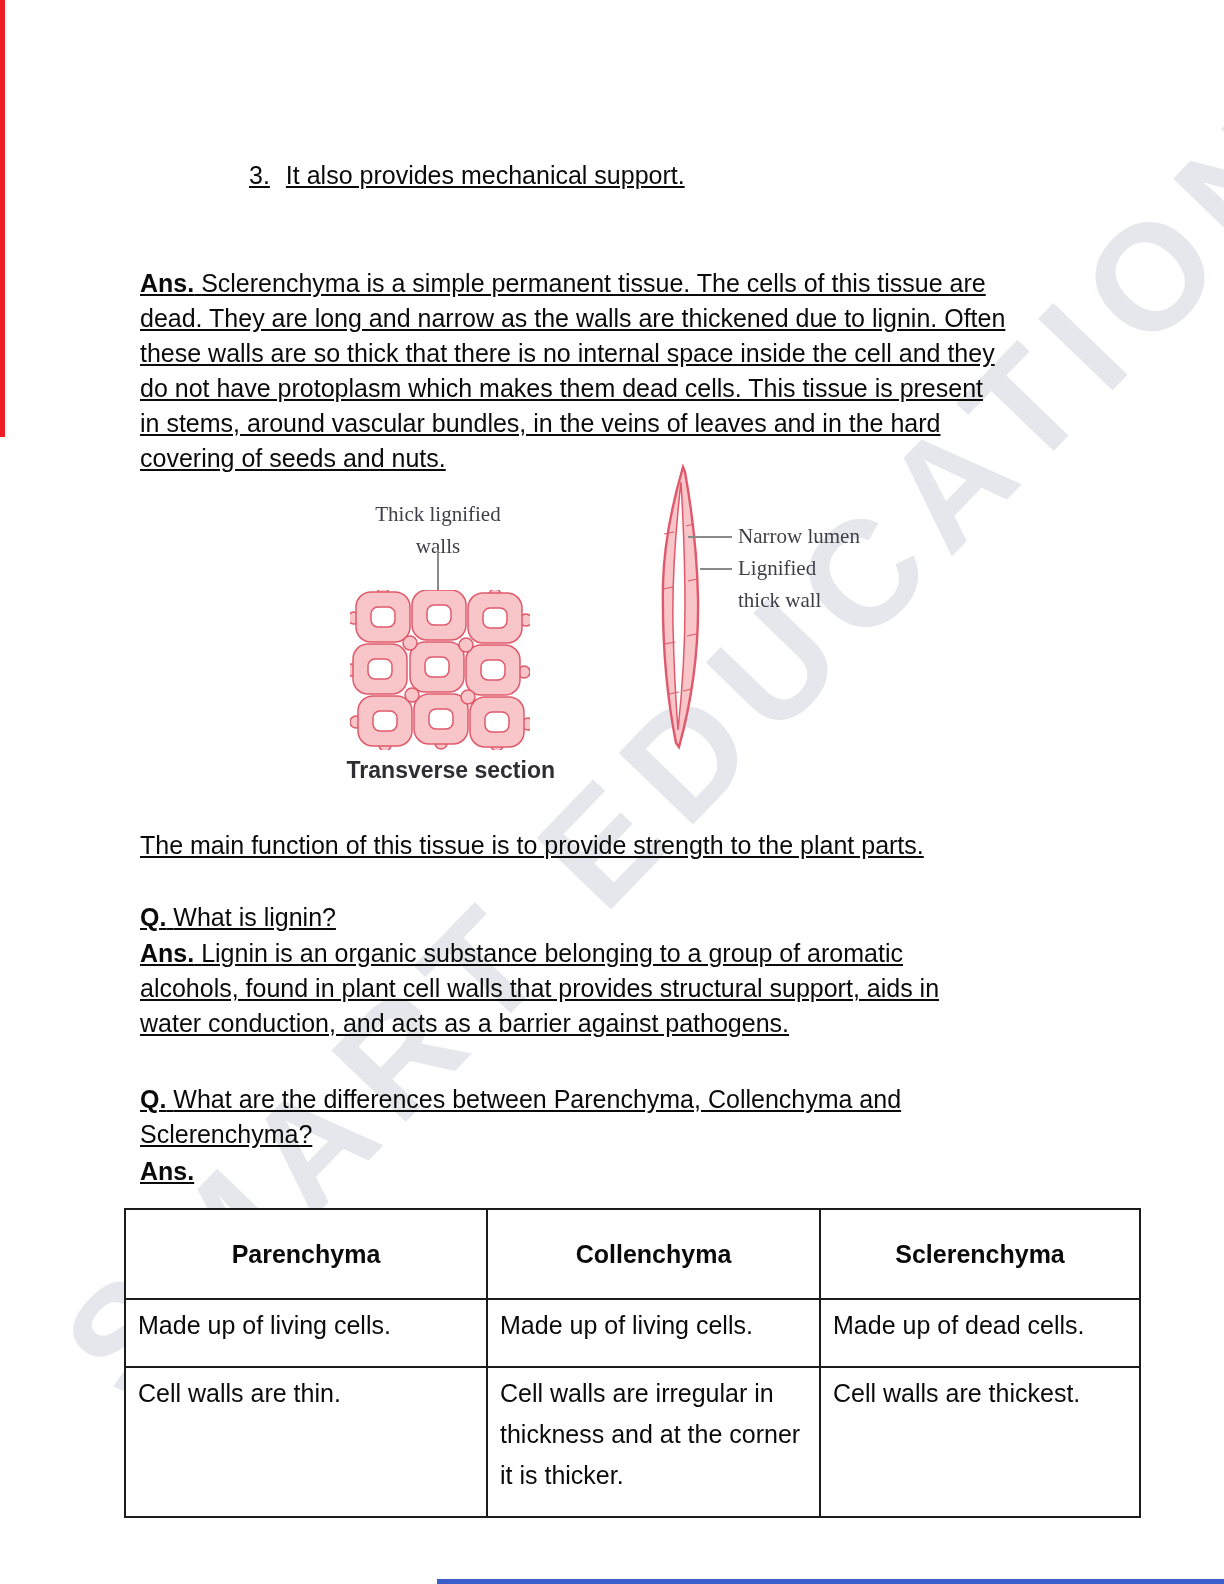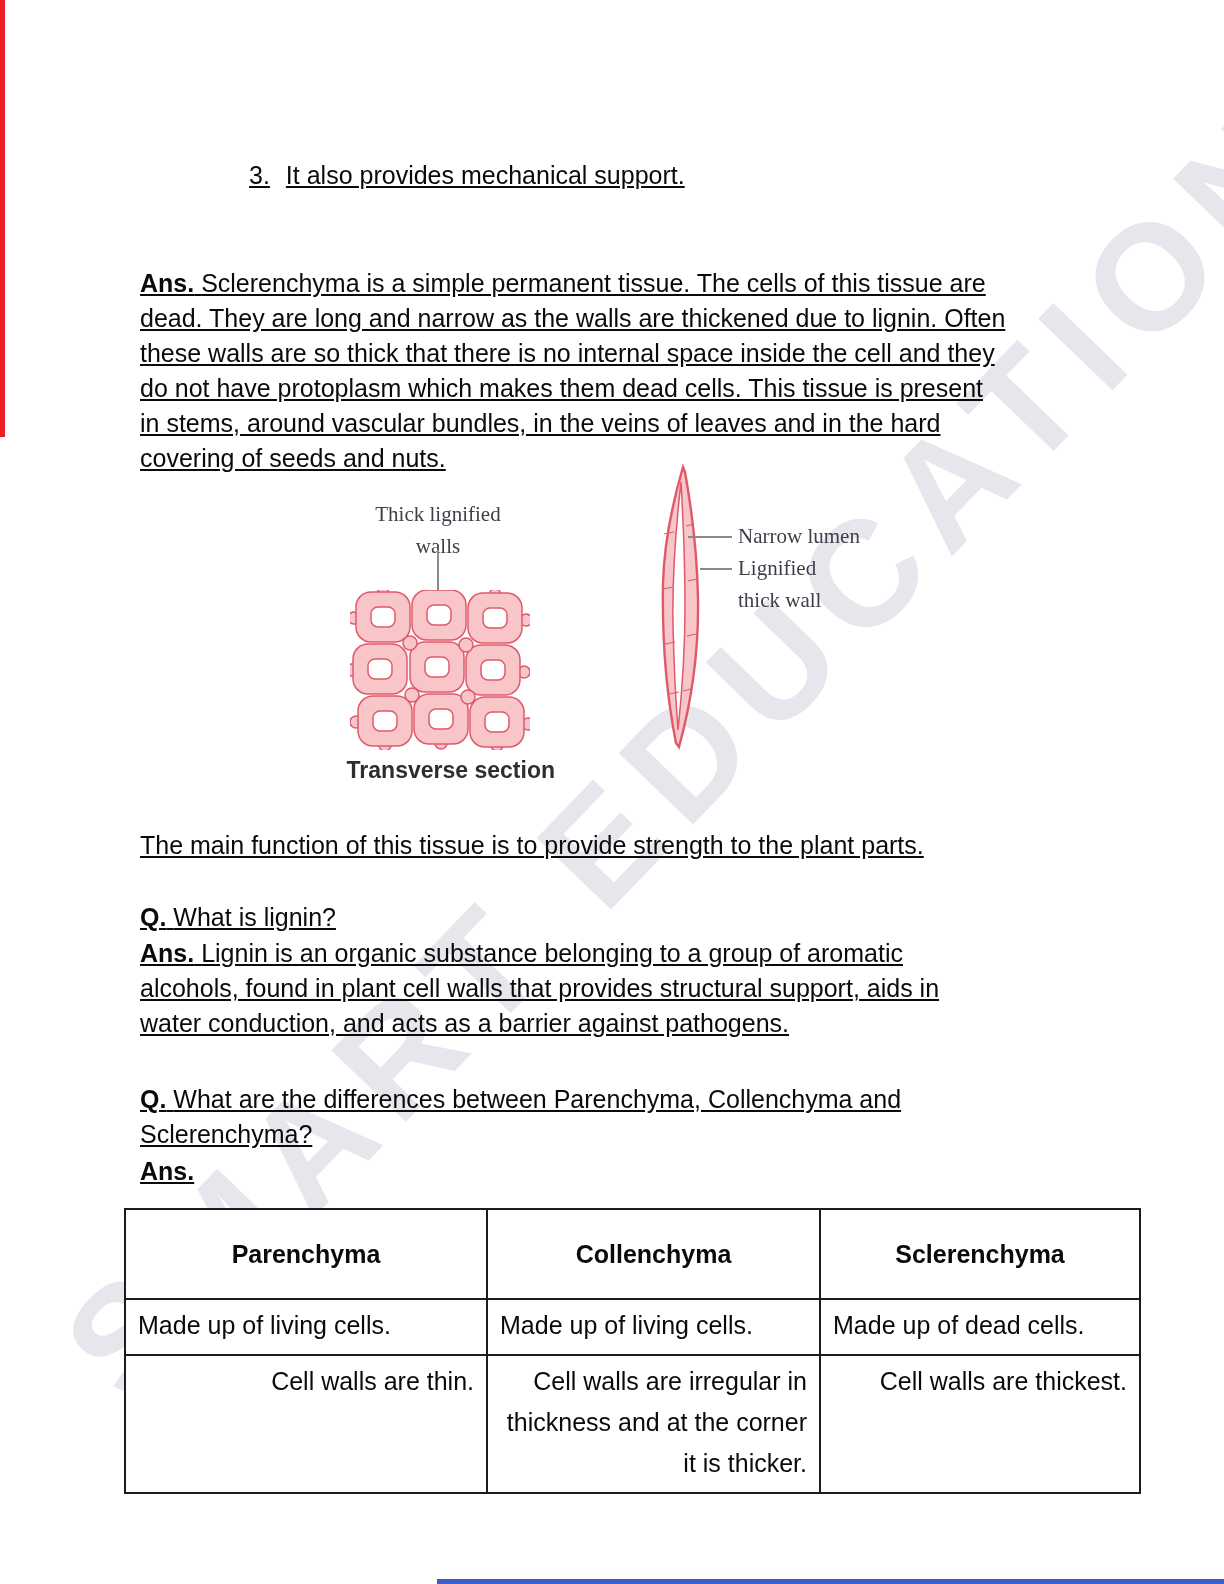--- a/index.html
+++ b/index.html
@@ -44,23 +44,23 @@
   .leader-v{position:absolute;width:2px;background:var(--leader-color);z-index:2;}
   .leader-h{position:absolute;height:2px;background:var(--leader-color);z-index:2;}
   .fig-svg{position:absolute;z-index:2;}
   
   .qtable{
     position:absolute;left:124px;top:1208px;width:961px;z-index:2;background:#fff;
     border-collapse:collapse;table-layout:fixed;font-size:25px;line-height:41px;
   }
   .qtable th,.qtable td{border:2px solid var(--border-color);}
   .qtable th{height:56px;text-align:center;font-weight:bold;padding:16px 8px;}
-  .qtable td{vertical-align:top;text-align:left;padding:5px 12px 8px 12px;}
+  .qtable td{vertical-align:top;text-align:left;padding:5px 12px 20px 12px;}
   .qtable td.r1{height:41px;}
-  .qtable td.r2{height:110px;text-align:right;}
+  .qtable td.r2{height:110px;}
   .c1{width:344px;}.c2{width:315px;}.c3{width:302px;}
 </style>
 </head>
 <body>
 
 <div class="page">
 
   <div class="watermark">SMART EDUCATIONS</div>
   <div class="edge-left"></div>
   <div class="edge-bottom"></div>

